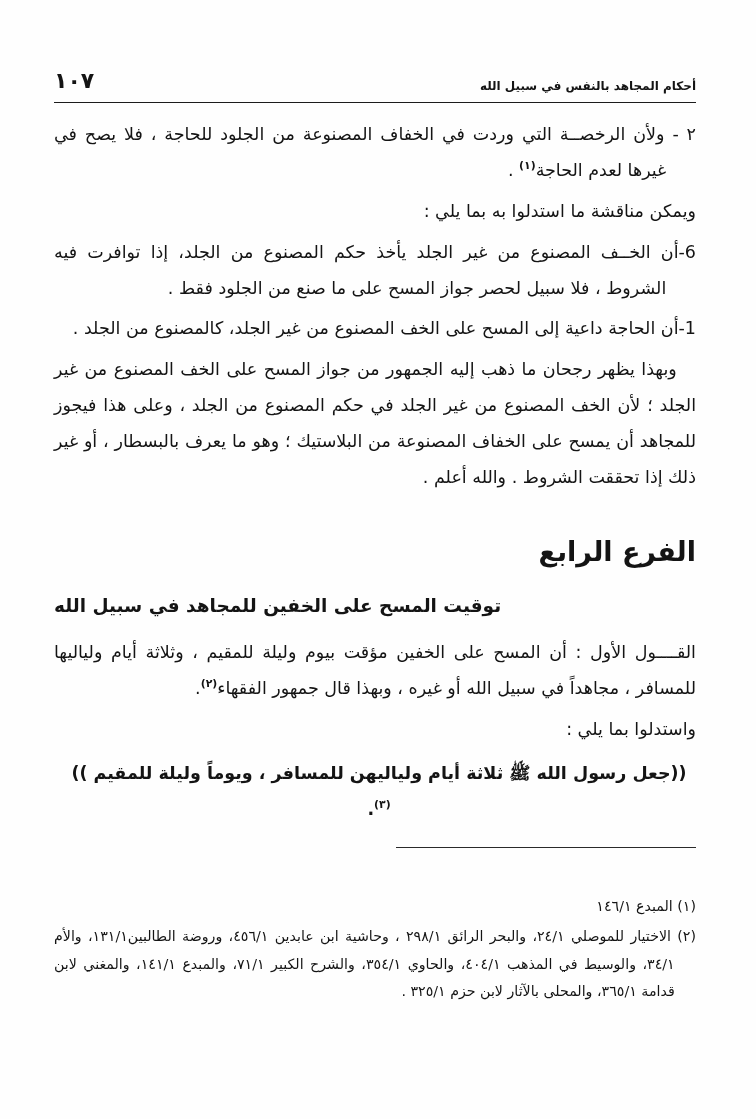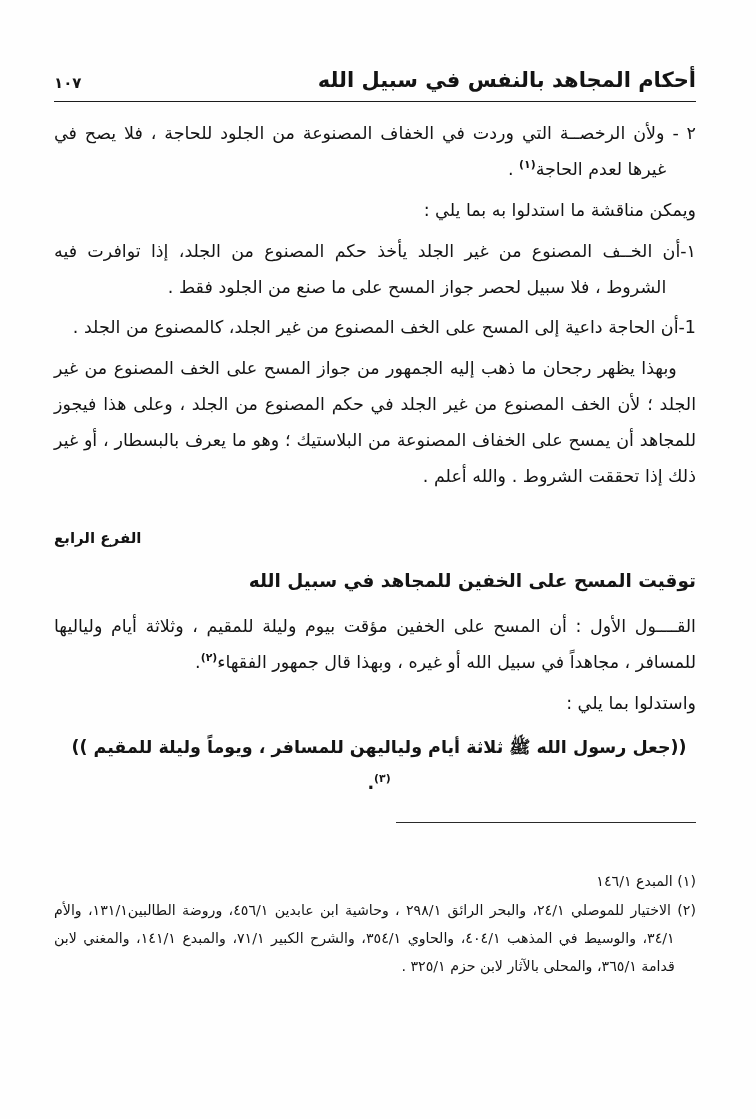--- a/index.html
+++ b/index.html
@@ -18,33 +18,33 @@
     overflow: hidden;
   }
   .page-header {
     display: flex;
     justify-content: space-between;
     align-items: flex-end;
     border-bottom: 1.6px solid #1c1c1c;
     padding-bottom: 9px;
     font-weight: bold;
   }
-  .header-title { font-size: 21px; }
-  .page-number { font-size: 15px; letter-spacing: 2px; }
+  .header-title { font-size: 12px; }
+  .page-number { font-size: 22px; letter-spacing: 2px; }
   .page-body { margin-top: 14px; font-size: 17.5px; line-height: 2.05; }
   .para { margin: 5px 0; text-align: justify; }
   .para.plain { text-indent: 0; }
   .para.indent { text-indent: 1.1em; }
   .para.hang { padding-right: 1.7em; text-indent: -1.7em; }
   .para.heading {
-    text-align: left; font-weight: bold; font-size: 15px;
+    text-align: right; font-weight: bold; font-size: 27px;
     margin: 28px 0 8px; text-indent: 0;
   }
   .para.subheading {
-    text-align: right; font-weight: bold; font-size: 18.5px;
+    text-align: left; font-weight: bold; font-size: 18.5px;
     margin: 2px 0 10px; text-indent: 0;
   }
   .para.quote {
     text-align: center; font-weight: bold; text-indent: 0; margin-top: 8px; margin-left: 8px;
   }
   sup.fn-ref { font-size: 0.62em; vertical-align: 7px; font-weight: bold; }
   .footnote-divider {
     width: 300px;
     border-top: 1.3px solid #2a2a2a;
     margin: 20px 0 12px;
@@ -64,21 +64,21 @@
 <div class="page">
 
   <header class="page-header">
     <div class="header-title">أحكام المجاهد بالنفس في سبيل الله</div>
     <div class="page-number">١٠٧</div>
   </header>
 
   <main class="page-body">
       <div class="para hang">٢ - ولأن الرخصــة التي وردت في الخفاف المصنوعة من الجلود للحاجة ، فلا يصح في غيرها لعدم الحاجة<sup class="fn-ref">(١)</sup> .</div>
       <div class="para plain">ويمكن مناقشة ما استدلوا به بما يلي :</div>
-      <div class="para hang">١-أن الخــف المصنوع من غير الجلد يأخذ حكم المصنوع من الجلد، إذا توافرت فيه الشروط ، فلا سبيل لحصر جواز المسح على ما صنع من الجلود فقط .</div>
+      <div class="para hang">6-أن الخــف المصنوع من غير الجلد يأخذ حكم المصنوع من الجلد، إذا توافرت فيه الشروط ، فلا سبيل لحصر جواز المسح على ما صنع من الجلود فقط .</div>
       <div class="para hang">1-أن الحاجة داعية إلى المسح على الخف المصنوع من غير الجلد، كالمصنوع من الجلد .</div>
       <div class="para indent">وبهذا يظهر رجحان ما ذهب إليه الجمهور من جواز المسح على الخف المصنوع من غير الجلد ؛ لأن الخف المصنوع من غير الجلد في حكم المصنوع من الجلد ، وعلى هذا فيجوز للمجاهد أن يمسح على الخفاف المصنوعة من البلاستيك ؛ وهو ما يعرف بالبسطار ، أو غير ذلك إذا تحققت الشروط . والله أعلم .</div>
       <div class="para heading">الفرع الرابع</div>
       <div class="para subheading">توقيت المسح على الخفين للمجاهد في سبيل الله</div>
       <div class="para plain">القــــول الأول : أن المسح على الخفين مؤقت بيوم وليلة للمقيم ، وثلاثة أيام ولياليها للمسافر ، مجاهداً في سبيل الله أو غيره ، وبهذا قال جمهور الفقهاء<sup class="fn-ref">(٢)</sup>.</div>
       <div class="para plain">واستدلوا بما يلي :</div>
       <div class="para quote">((جعل رسول الله ﷺ ثلاثة أيام ولياليهن للمسافر ، ويوماً وليلة للمقيم ))<sup class="fn-ref">(٣)</sup>.</div>
     </main>
 
   <div class="footnote-divider"></div>

